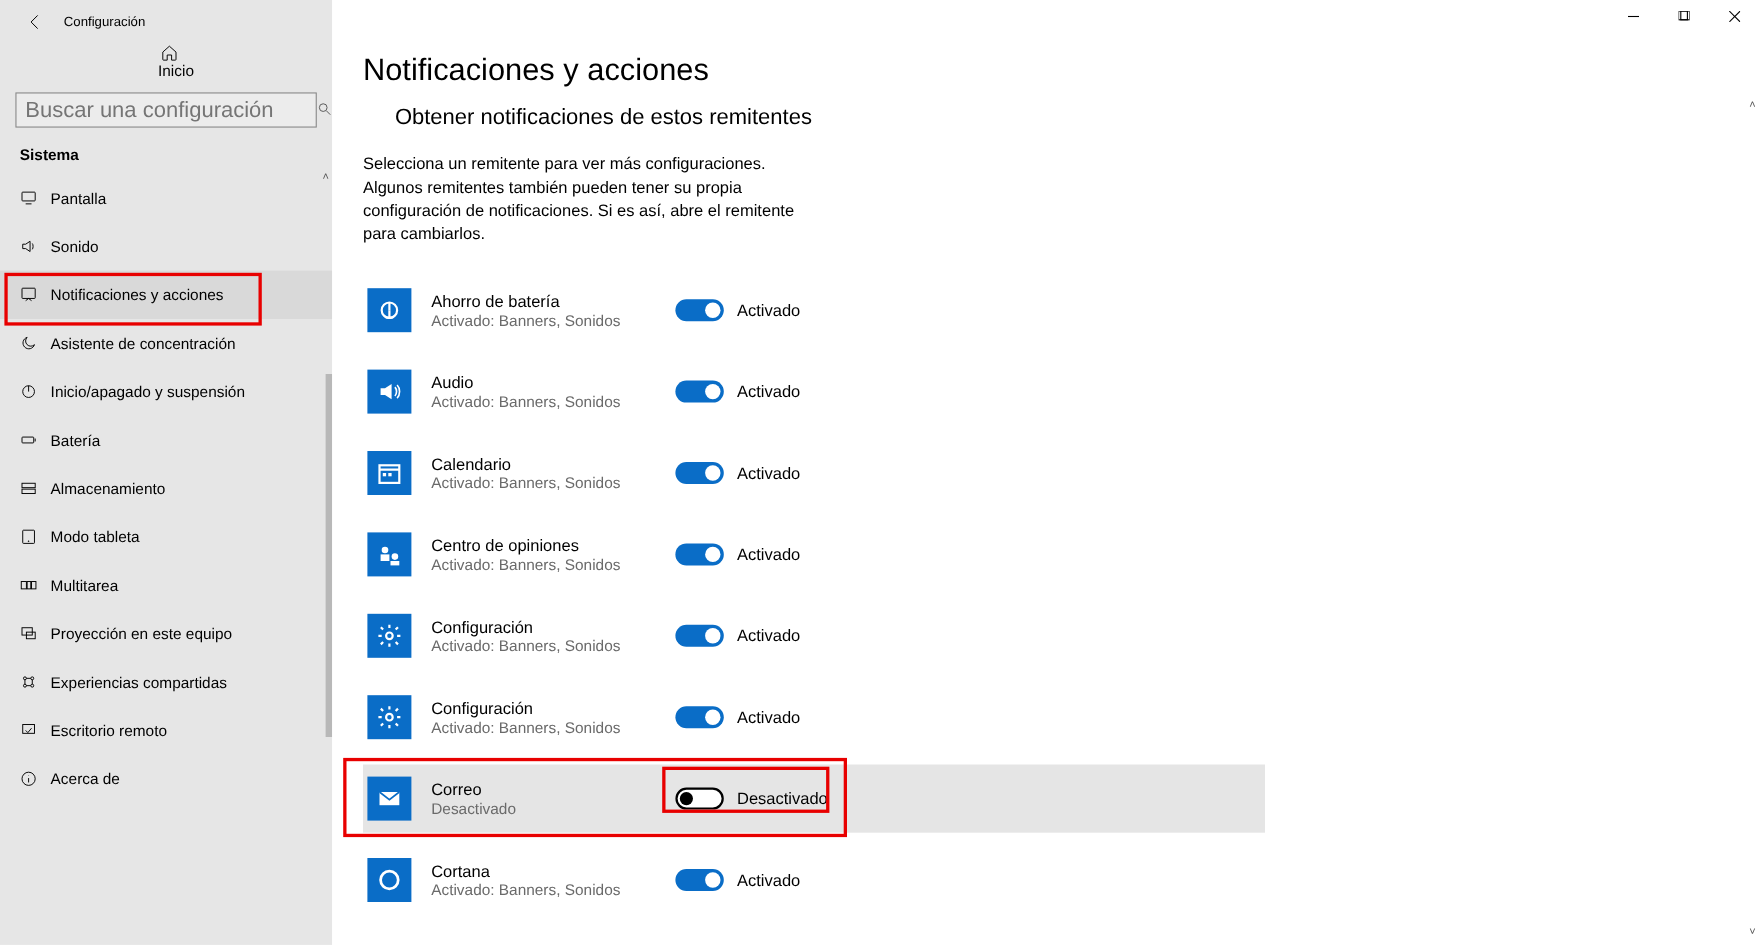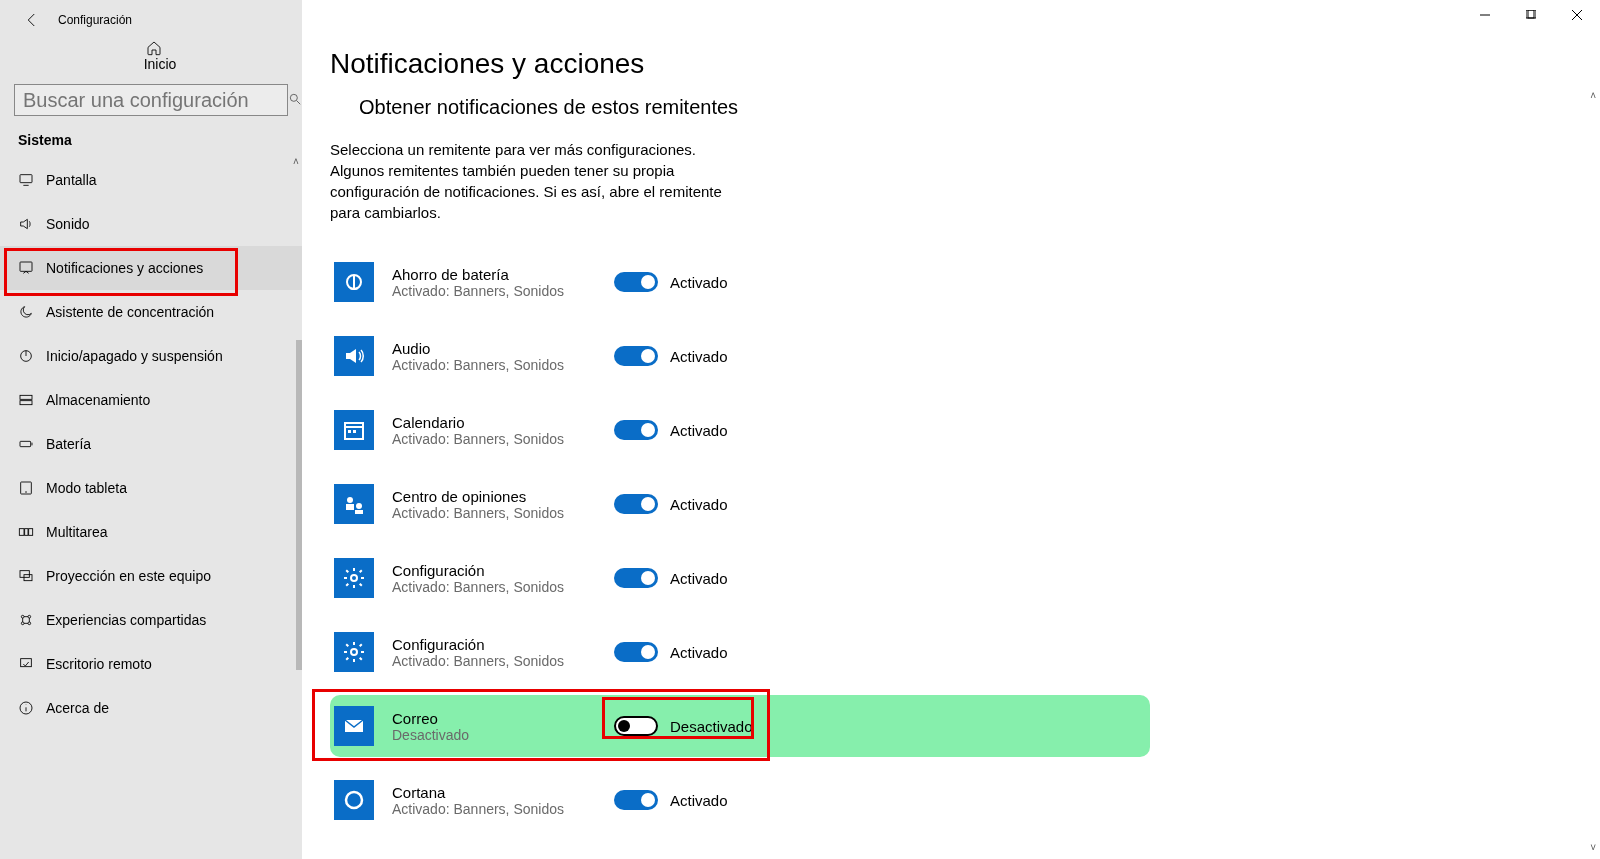--- a/index.html
+++ b/index.html
@@ -130,21 +130,21 @@
   .sender-list { }
   .sender {
     display: flex;
     align-items: center;
     width: 820px;
     height: 62px;
     margin-bottom: 12px;
     cursor: pointer;
     position: relative;
   }
-  .sender.hover { background: #86efac; border-radius: 10px; }
+  .sender.hover { background: #e5e5e5; }
   .app-icon {
     width: 40px; height: 40px;
     background: #0a6dc7;
     margin-right: 18px;
     margin-left: 4px;
     display: flex; align-items:center; justify-content:center;
     color:#fff;
   }
   .app-icon svg { width: 24px; height: 24px; fill: #fff; }
   .app-icon.cortana { border-radius: 0; }
@@ -268,34 +268,34 @@
             <svg width="16" height="16" viewBox="0 0 24 24" fill="none" stroke="#000" stroke-width="1.3">
               <circle cx="12" cy="12" r="8"></circle>
               <line x1="12" y1="4" x2="12" y2="12"></line>
             </svg>
           </span>
           <span>Inicio/apagado y suspensión</span>
         </div>
         <div class="nav-item">
           <span class="ico">
             <svg width="16" height="16" viewBox="0 0 24 24" fill="none" stroke="#000" stroke-width="1.3">
+              <rect x="3" y="8" width="16" height="8" rx="1"></rect>
+              <line x1="21" y1="10" x2="21" y2="14"></line>
+            </svg>
+          </span>
+          <span>Batería</span>
+        </div>
+        <div class="nav-item">
+          <span class="ico">
+            <svg width="16" height="16" viewBox="0 0 24 24" fill="none" stroke="#000" stroke-width="1.3">
               <rect x="3" y="5" width="18" height="6"></rect>
               <rect x="3" y="13" width="18" height="6"></rect>
             </svg>
           </span>
           <span>Almacenamiento</span>
-        </div>
-        <div class="nav-item">
-          <span class="ico">
-            <svg width="16" height="16" viewBox="0 0 24 24" fill="none" stroke="#000" stroke-width="1.3">
-              <rect x="3" y="8" width="16" height="8" rx="1"></rect>
-              <line x1="21" y1="10" x2="21" y2="14"></line>
-            </svg>
-          </span>
-          <span>Batería</span>
         </div>
         <div class="nav-item">
           <span class="ico">
             <svg width="16" height="16" viewBox="0 0 24 24" fill="none" stroke="#000" stroke-width="1.3">
               <rect x="4" y="3" width="16" height="18" rx="1"></rect>
               <circle cx="12" cy="18" r="0.5" fill="#000"></circle>
             </svg>
           </span>
           <span>Modo tableta</span>
         </div>

